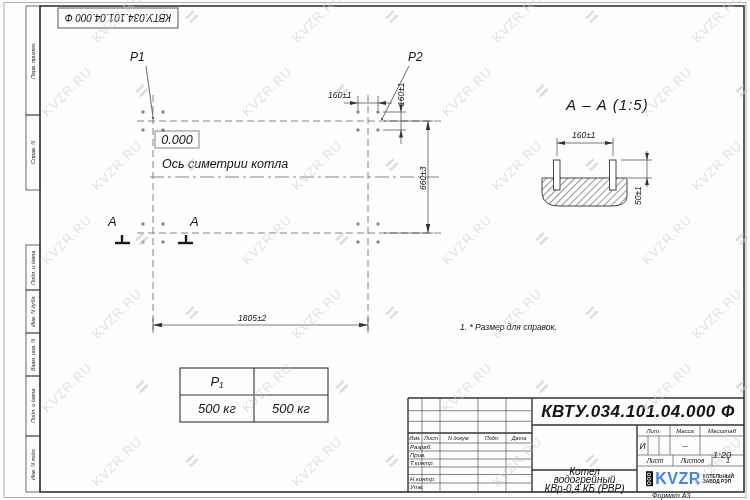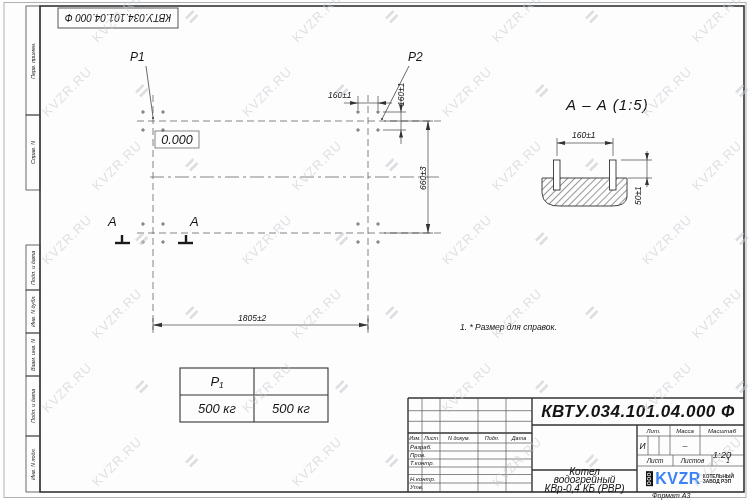--- a/index.html
+++ b/index.html
@@ -193,20 +193,21 @@
   <div class="side" style="top:115px;height:75px;">Справ. N</div>
   <div class="side" style="top:245px;height:45px;">Подп. и дата</div>
   <div class="side" style="top:290px;height:43px;">Инв. N дубл.</div>
   <div class="side" style="top:333px;height:43px;">Взам. инв. N</div>
   <div class="side" style="top:376px;height:60px;">Подп. и дата</div>
   <div class="side" style="top:436px;height:56px;">Инв. N подл.</div>
 
   <div class="t" style="left:130px;top:50px;font-size:12px;">P1</div>
   <div class="t" style="left:408px;top:50px;font-size:12px;">P2</div>
   <div class="t c" style="left:156px;top:132px;width:42px;height:15px;font-size:12.5px;">0.000</div>
+  <div class="t" style="left:162px;top:157px;font-size:12.5px;">Ось симетрии котла</div>
   <div class="t" style="left:328px;top:90px;font-size:8.5px;">160±1</div>
   <div class="t rot" style="left:396px;top:106px;font-size:8.5px;">160±1</div>
   <div class="t rot" style="left:418px;top:190px;font-size:8.5px;">660±3</div>
   <div class="t" style="left:238px;top:313px;font-size:8.5px;">1805±2</div>
   <div class="t" style="left:108px;top:214px;font-size:13px;">A</div>
   <div class="t" style="left:190px;top:214px;font-size:13px;">A</div>
 
   <div class="t" style="left:566px;top:96px;font-size:15px;letter-spacing:1px;">А – А (1:5)</div>
   <div class="t" style="left:572px;top:130px;font-size:8.5px;">160±1</div>
   <div class="t rot" style="left:633px;top:205px;font-size:8.5px;">50±1</div>

